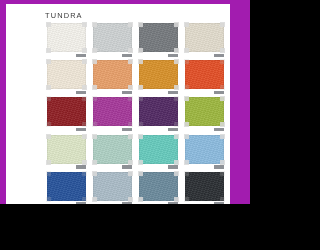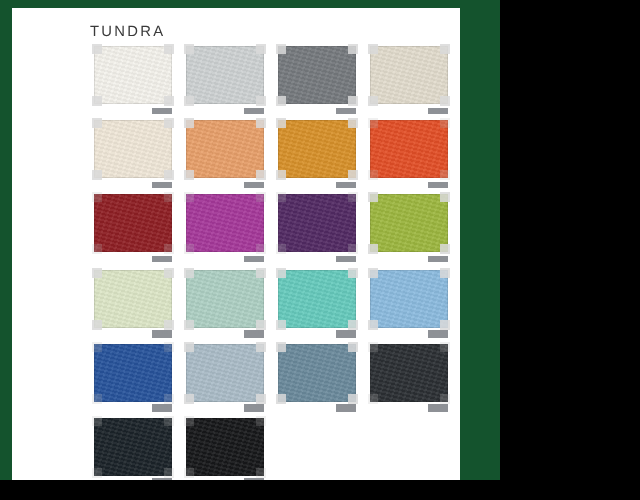--- a/index.html
+++ b/index.html
@@ -11,22 +11,22 @@
   body {
     width: 250px;
     height: 250px;
     overflow: hidden;
     font-family: "Liberation Sans", sans-serif;
   }
 
   #card {
     position: relative;
     width: 250px;
-    height: 240px;
-    background: #14532d;
+    height: 204px;
+    background: #a21caf;
     overflow: hidden;
   }
 
   
   #page {
     position: absolute;
     left: 6px;
     top: 4px;
     width: 224px;
     height: 243px;

